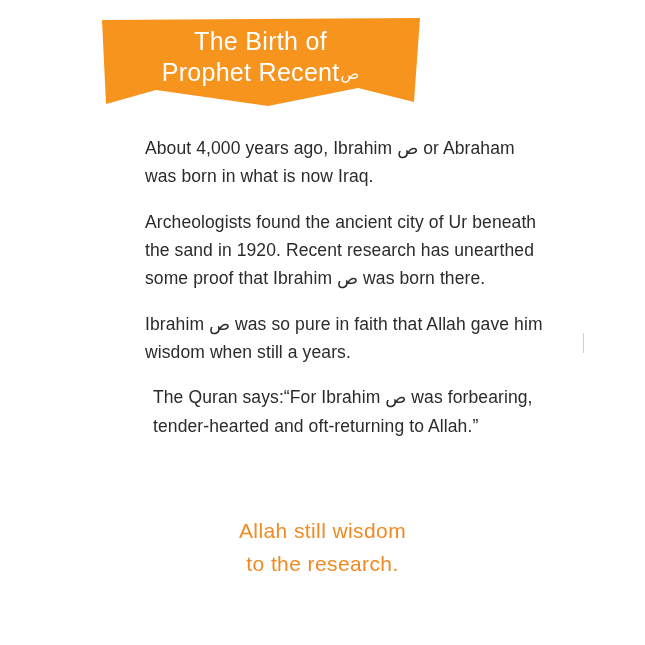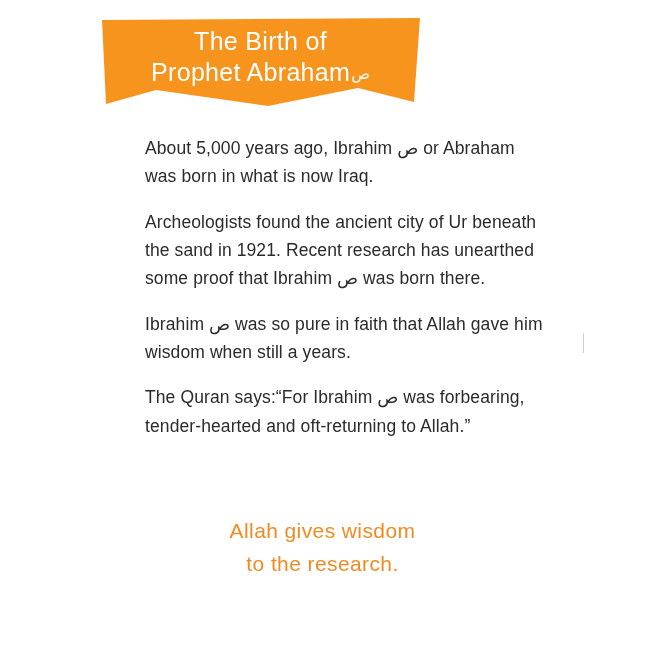--- a/index.html
+++ b/index.html
@@ -69,21 +69,21 @@
     left: 145px;
     width: 400px;
   }
   .para {
     color: #2b2b2b;
     font-size: 17.5px;
     line-height: 1.62;
     margin: 0 0 17px 0;
     letter-spacing: 0.1px;
   }
-  .para:last-child { margin-bottom: 0; }
+  .para:last-child { margin-bottom: 0; margin-left: 8px; }
 
   
   .tagline {
     position: absolute;
     left: 0;
     top: 515px;
     width: 645px;
     text-align: center;
     color: #f08a22;
     font-size: 21px;
@@ -107,32 +107,32 @@
 
 <div class="page">
 
   <div class="banner-wrap">
     <div class="banner">
       <svg class="banner-bg" viewBox="0 0 330 92" preserveAspectRatio="none">
         <path d="M6,4 L324,2 L318,86 L262,72 L172,90 L60,74 L10,88 Z" fill="#F7941E"></path>
       </svg>
       <div class="banner-text">
         <span class="banner-line">The Birth of</span>
-        <span class="banner-line"><span>Prophet Abraham</span><span class="pbuh">ص</span></span>
+        <span class="banner-line"><span>Prophet Recent</span><span class="pbuh">ص</span></span>
       </div>
     </div>
   </div>
 
   <div class="content">
-    <p class="para">About 5,000 years ago, Ibrahim ص or Abraham was born in what is now Iraq.</p>
-    <p class="para">Archeologists found the ancient city of Ur beneath the sand in 1921. Recent research has unearthed some proof that Ibrahim ص was born there.</p>
+    <p class="para">About 4,000 years ago, Ibrahim ص or Abraham was born in what is now Iraq.</p>
+    <p class="para">Archeologists found the ancient city of Ur beneath the sand in 1920. Recent research has unearthed some proof that Ibrahim ص was born there.</p>
     <p class="para">Ibrahim ص was so pure in faith that Allah gave him wisdom when still a years.</p>
     <p class="para">The Quran says:“For Ibrahim ص was forbearing, tender-hearted and oft-returning to Allah.”</p>
   </div>
 
   <div class="edge-mark"></div>
 
   <div class="tagline">
-    <span>Allah gives wisdom</span>
+    <span>Allah still wisdom</span>
     <span>to the research.</span>
   </div>
 
 </div>
 
 </body></html>

